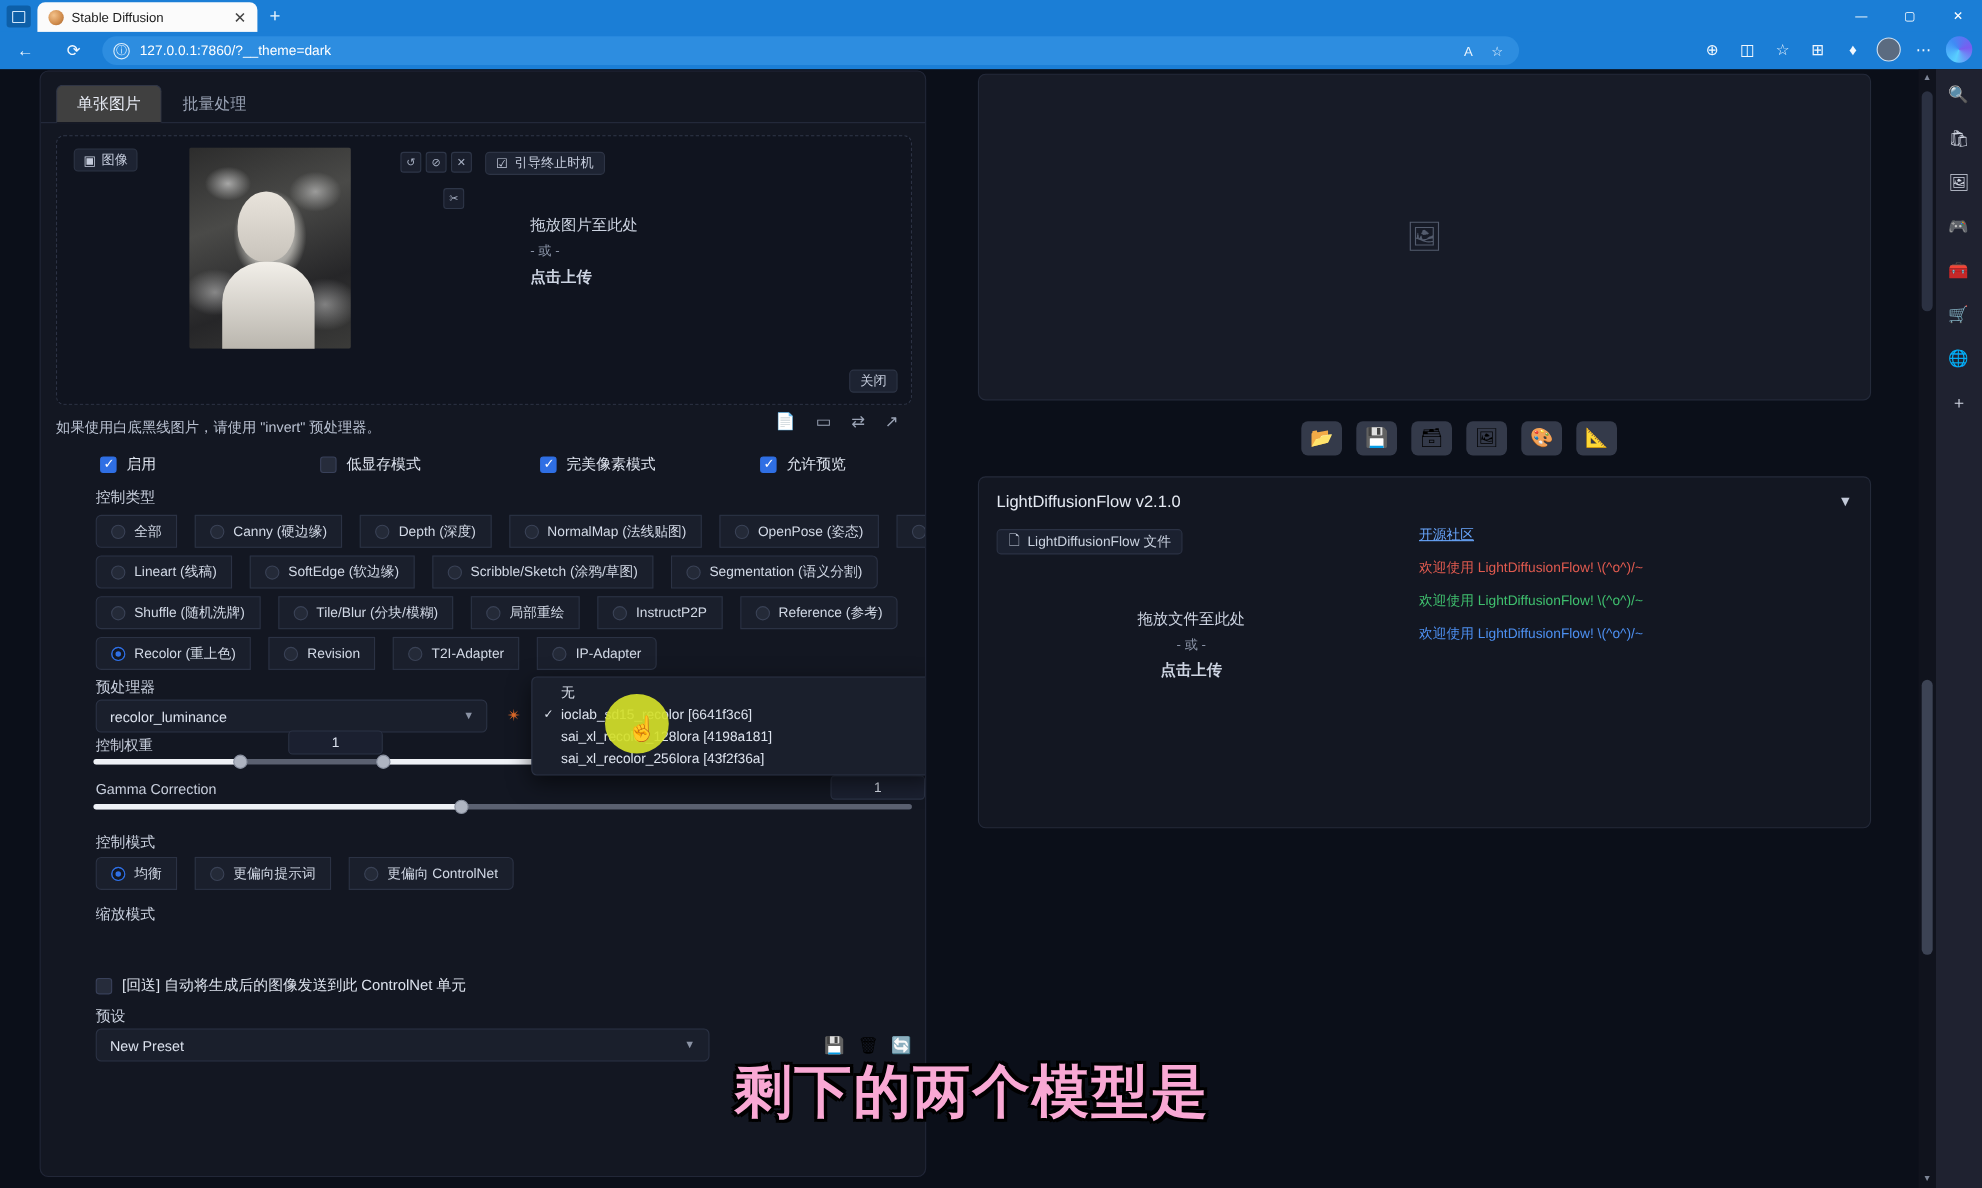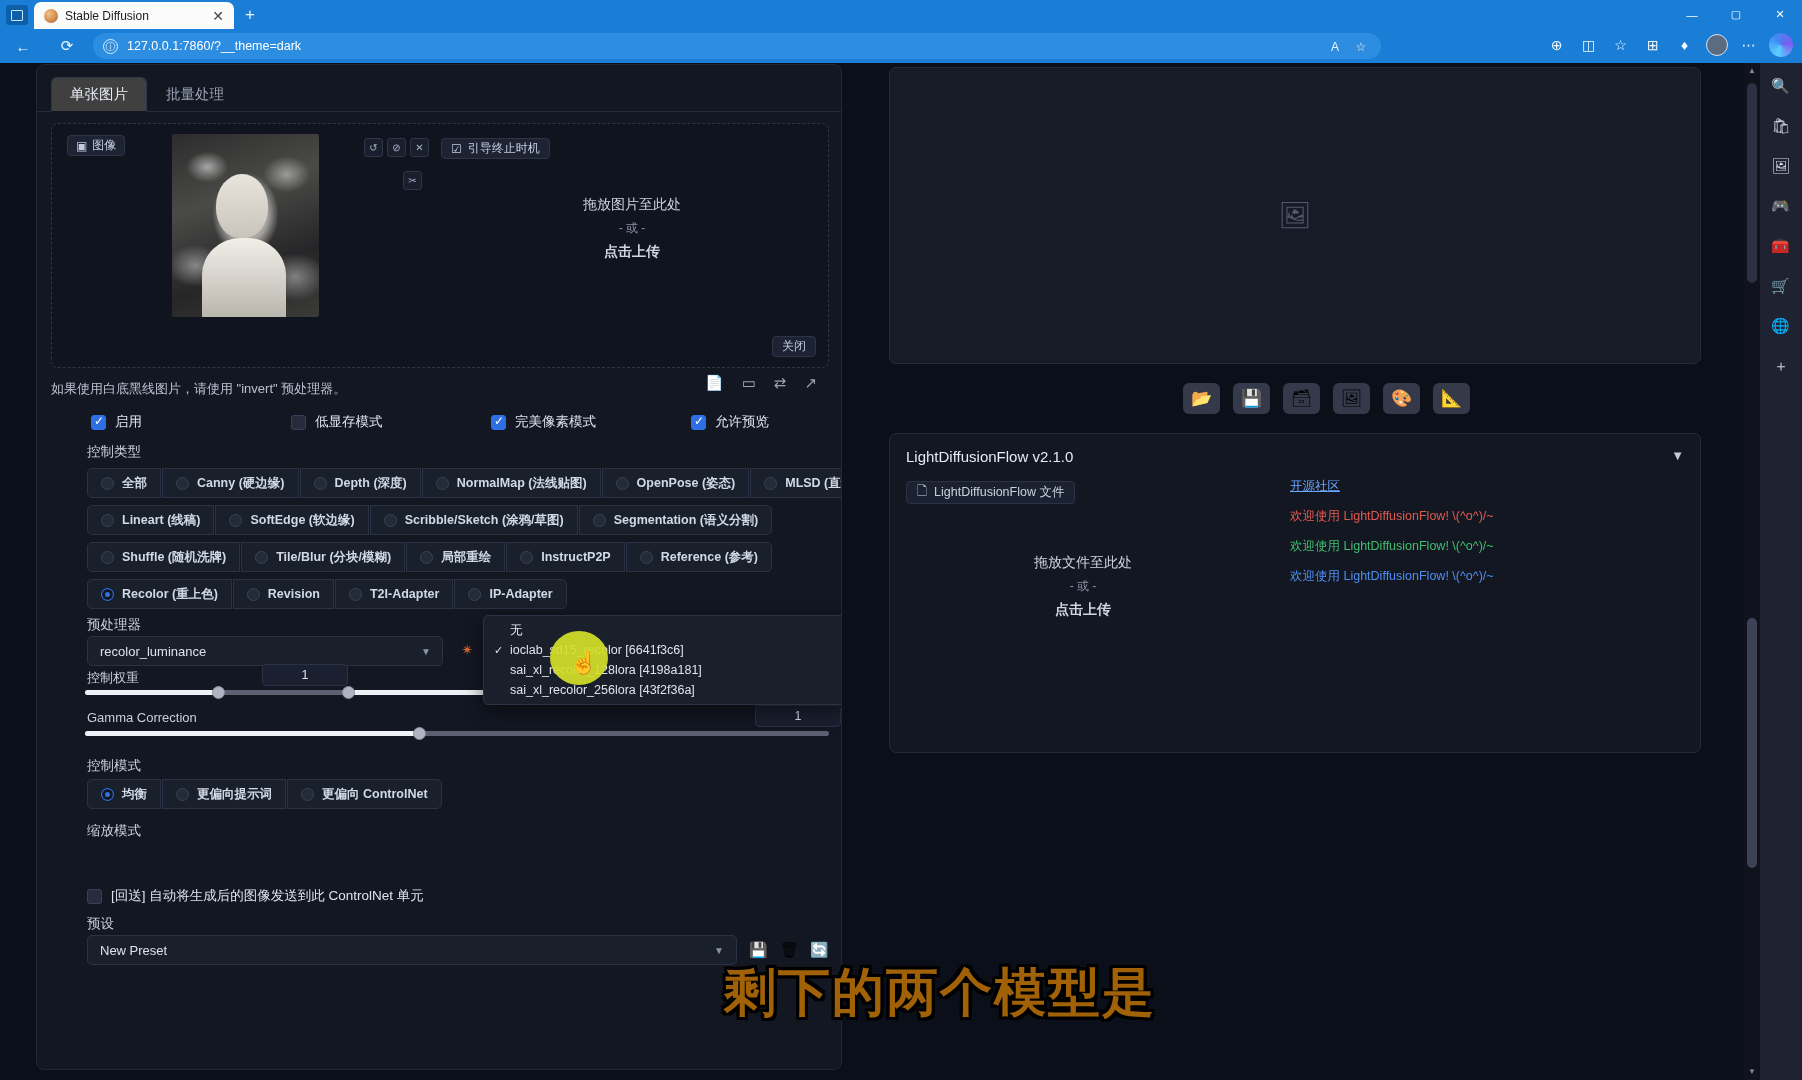--- a/index.html
+++ b/index.html
@@ -104,21 +104,21 @@
   .sq-btn {
     width:19px; height:19px; background:#1a1f2d; border:1px solid #2e3648; border-radius:3px;
     color:#a8b1c4; font-size:10px; display:flex; align-items:center; justify-content:center;
   }
   #img-btns2 { position:absolute; left:351px; top:47px; }
   #prev-chip {
     position:absolute; left:389px; top:14px; height:21px; padding:0 9px; background:#1d2332;
     border:1px solid #2d3445; border-radius:4px; display:flex; align-items:center; gap:6px;
     font-size:12px; color:#c4cbdb;
   }
-  #drop-zone { position:absolute; left:430px; top:72px; width:300px; text-align:center; }
+  #drop-zone { position:absolute; left:430px; top:72px; width:300px; text-align:left; }
   #drop-zone .l1 { font-size:14px; color:#cdd4e2; }
   #drop-zone .l2 { font-size:12px; color:#8a93a6; margin:6px 0; }
   #drop-zone .l3 { font-size:14px; color:#cdd4e2; font-weight:bold; }
   #close-btn {
     position:absolute; right:12px; bottom:10px; height:21px; padding:0 9px; background:#1d2332;
     border:1px solid #2d3445; border-radius:4px; font-size:12px; color:#c4cbdb;
     display:flex; align-items:center;
   }
 
   #hint-row { position:absolute; left:50px; top:352px; width:790px; display:flex; align-items:center; }
@@ -127,41 +127,41 @@
   #hint-icons span { font-size:15px; color:#9aa3b5; }
 
   .checkrow { position:absolute; left:50px; top:405px; width:740px; height:22px; }
   .ck { position:absolute; display:flex; align-items:center; gap:9px; font-size:13.5px; color:#dde3ee; }
   .ckbox { width:15px; height:15px; border-radius:3px; background:#262c3b; border:1px solid #39415a; }
   .ckbox.on { background:#2f6fe4; border-color:#2f6fe4; position:relative; }
   .ckbox.on:after { content:"✓"; position:absolute; left:2px; top:-2px; font-size:12px; color:#fff; }
 
   .section-label { position:absolute; left:50px; font-size:13.5px; color:#c8cfdd; }
 
-  .radio-group { position:absolute; left:50px; display:flex; gap:1px;font-weight:bold; }
+  .radio-group { position:absolute; left:50px; display:flex; gap:16px; }
   .rbtn {
     height:30px; padding:0 13px; background:#1a1f2c; border:1px solid #2b3244;
     display:flex; align-items:center; gap:8px; font-size:12.5px; color:#d2d9e6; white-space:nowrap;
   }
   .rbtn:first-child { border-radius:5px 0 0 5px; }
   .rbtn:last-child { border-radius:0 5px 5px 0; }
   .radio { width:13px; height:13px; border-radius:50%; background:#242a38; border:1px solid #3a4256; flex:none; }
   .radio.on { background:#2f6fe4; border-color:#2f6fe4; box-shadow:inset 0 0 0 3px #131722; }
 
   .slider-label { position:absolute; font-size:13px; color:#c8cfdd; }
   .numbox {
     position:absolute; height:22px; width:86px; background:#1b2030; border:1px solid #2b3244;
     border-radius:4px; color:#dbe1ed; font-size:12.5px; text-align:center; line-height:21px;
   }
   .track { position:absolute; height:5px; border-radius:3px; background:#5b6171; }
   .track .fill { position:absolute; left:0; top:0; height:5px; border-radius:3px; background:#eef1f6; }
   .track .knob { position:absolute; top:-4px; width:13px; height:13px; border-radius:50%; background:#aeb4c1; border:1px solid #878e9e; }
 
   #preset-select {
-    position:absolute; left:50px; top:913px; width:650px; height:30px; background:#1a1f2c;
+    position:absolute; left:50px; top:913px; width:558px; height:30px; background:#1a1f2c;
     border:1px solid #2b3244; border-radius:5px; display:flex; align-items:center; padding:0 12px;
     font-size:13px; color:#dbe1ed;
   }
   #preset-select .caret { position:absolute; right:12px; color:#8b93a5; font-size:10px; }
   #preset-icons { position:absolute; left:712px; top:913px; display:flex; gap:12px; align-items:center; }
   #preset-icons span { font-size:15px; }
 
   
   .gselect {
     position:absolute; height:30px; background:#1a1f2c; border:1px solid #2b3244; border-radius:5px;
@@ -214,22 +214,22 @@
   #ldf-drop .l2 { font-size:12px; color:#8a93a6; margin:6px 0; }
   #ldf-drop .l3 { font-size:14px; color:#cdd4e2; font-weight:bold; }
   #export-btn {
     position:absolute; left:905px; top:713px; width:780px; height:36px; background:#2b3245;
     border:1px solid #39415a; border-radius:6px; color:#e6ebf4; font-size:14.5px;
     display:flex; align-items:center; justify-content:center;
   }
 
   
   #subtitle {
-    position:absolute; left:636px; top:895px; width:520px; text-align:right;
-    font-size:52px; font-weight:bold; color:#a16207; letter-spacing:2px;
+    position:absolute; left:668px; top:895px; width:520px; text-align:left;
+    font-size:52px; font-weight:bold; color:#f9a8d4; letter-spacing:2px;
     text-shadow:-3px -3px 0 #000, 3px -3px 0 #000, -3px 3px 0 #000, 3px 3px 0 #000,
                 0 -3px 0 #000, 0 3px 0 #000, -3px 0 0 #000, 3px 0 0 #000;
     z-index:30; white-space:nowrap;
   }
 </style>
 </head>
 <body>
 
 <div id="browser-chrome">
   <div id="tabstrip">

